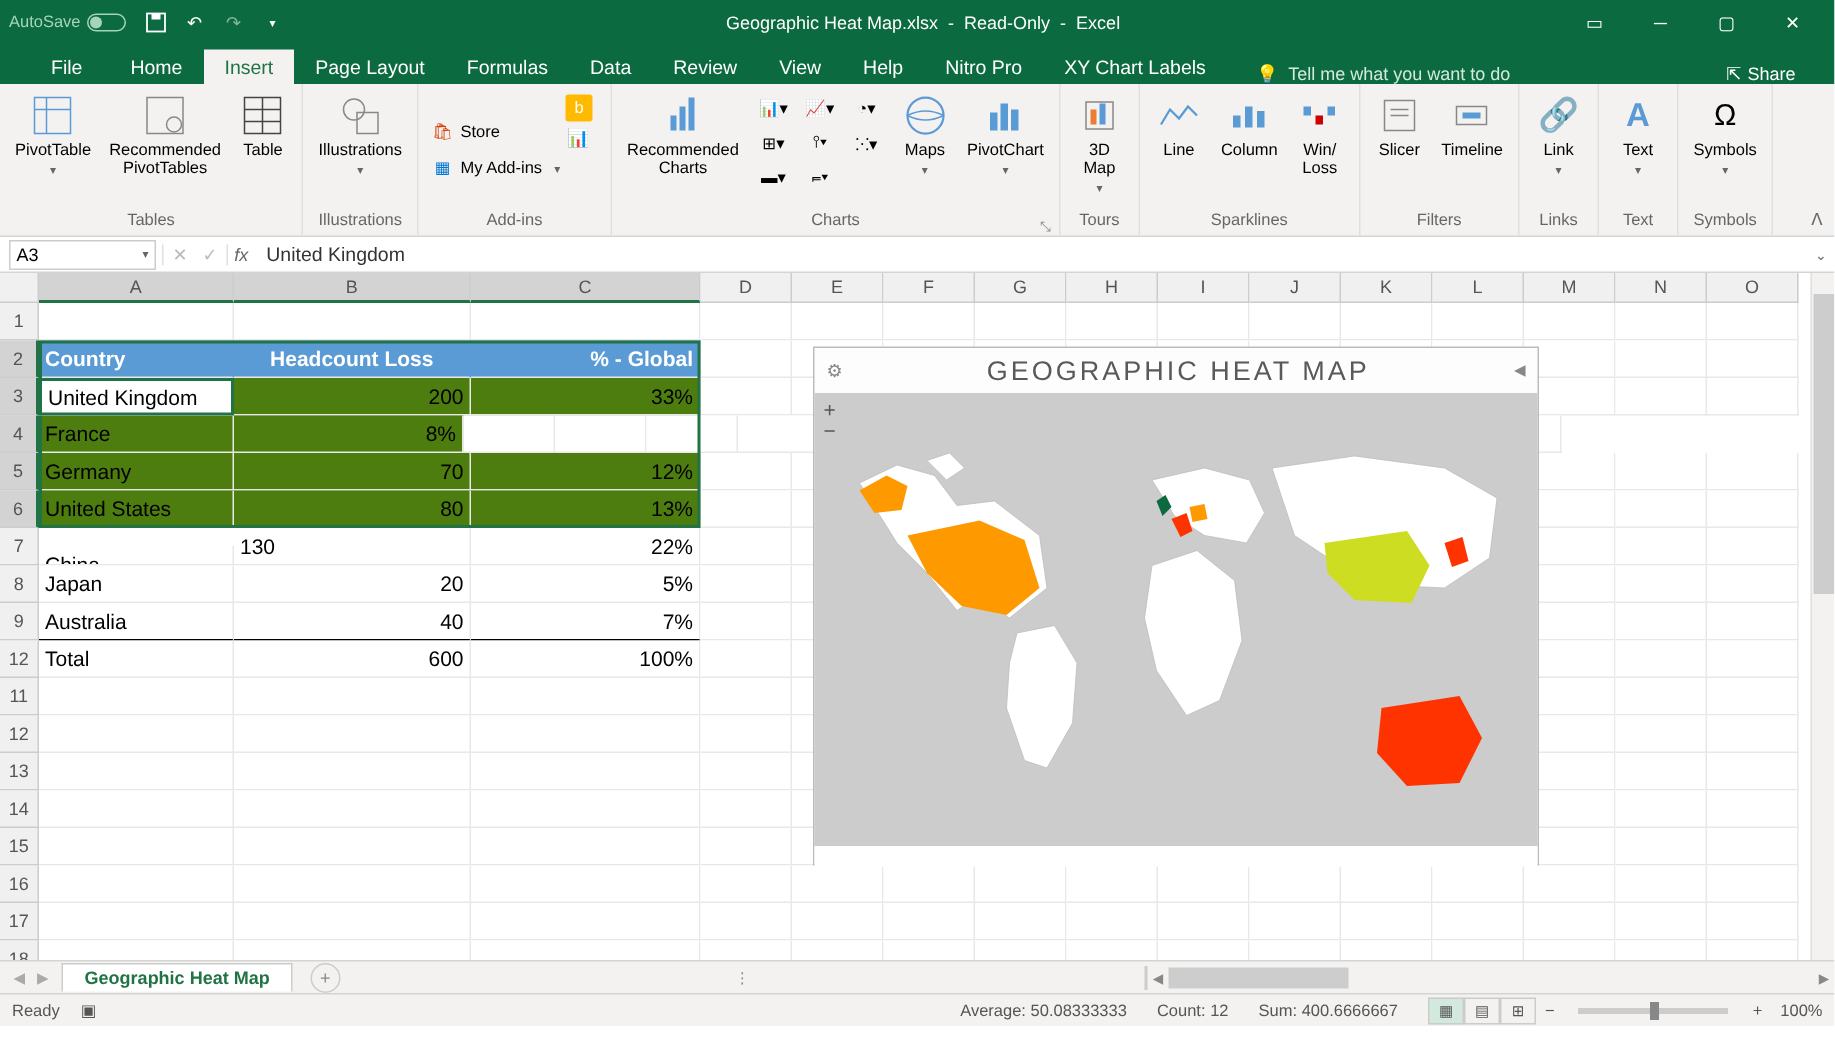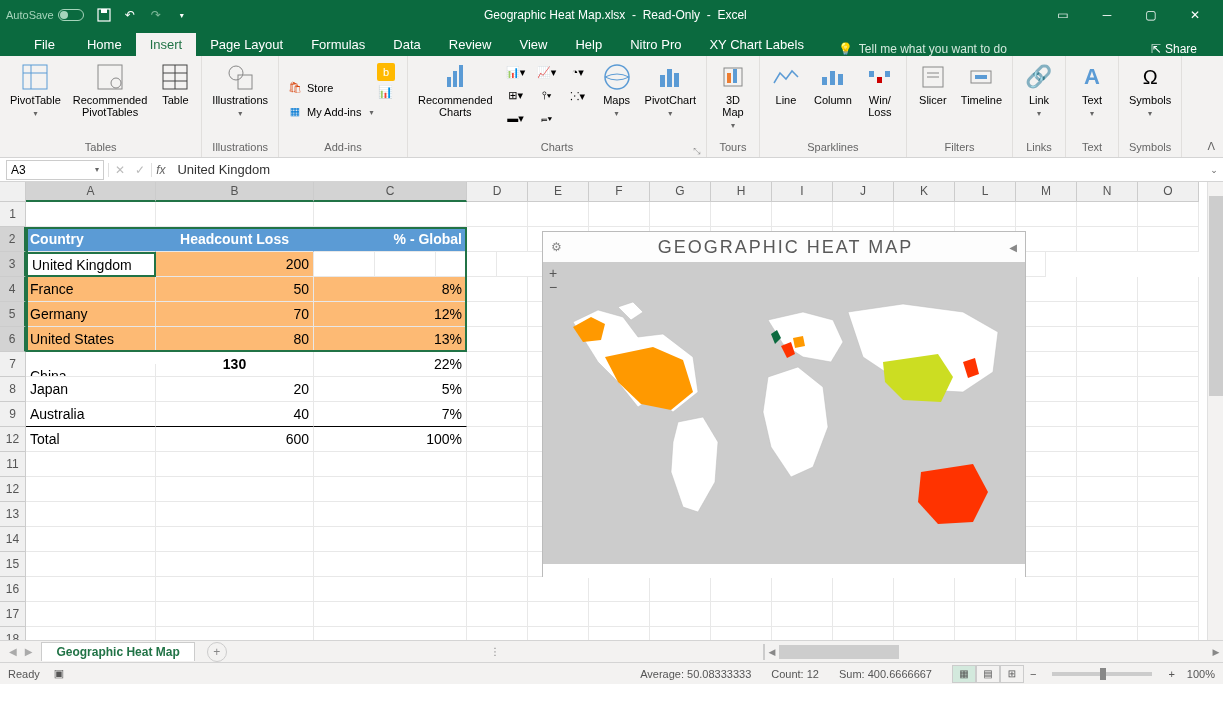--- a/index.html
+++ b/index.html
@@ -51,21 +51,21 @@
 .colheads { position: absolute; left: 26px; top: 0; height: 20px; display: flex; }
 .ch { background: #f0f0f0; border-right: 1px solid #ccc; border-bottom: 1px solid #ccc; text-align: center; font-size: 12px; color: #555; line-height: 19px; cursor: pointer; }
 .ch.sel { background: #d3d3d3; border-bottom: 2px solid #217346; }
 .rowheads { position: absolute; left: 0; top: 20px; width: 26px; }
 .rh { background: #f0f0f0; border-right: 1px solid #ccc; border-bottom: 1px solid #ccc; text-align: center; font-size: 12px; color: #555; line-height: 24px; height: 25px; cursor: pointer; }
 .rh.sel { background: #d3d3d3; border-right: 2px solid #217346; }
 .cells { position: absolute; left: 26px; top: 20px; }
 .row { display: flex; height: 25px; }
 .cell { border-right: 1px solid #e8e8e8; border-bottom: 1px solid #e8e8e8; padding: 0 4px; font-size: 14px; line-height: 24px; overflow: hidden; white-space: nowrap; background: #fff; }
 .hdr-cell { background: #5b9bd5; color: #fff; font-weight: bold; border-right: 1px solid #5b9bd5; }
-.sel-cell { background: #fdba74; }
+.sel-cell { background: #4d7c0f; }
 .sel-border { position: absolute; border: 2px solid #217346; pointer-events: none; }
 .active-cell { position: absolute; background: #fff; border: 2px solid #217346; pointer-events: none; }
 
 
 .chart-obj { position: absolute; border: 1px solid #bbb; background: #fdfdfd; }
 .chart-top { height: 30px; display: flex; align-items: center; padding: 0 8px; }
 .chart-title { flex: 1; text-align: center; font-size: 18px; letter-spacing: 2px; color: #595959; }
 .gear { cursor: pointer; color: #888; }
 .chart-arrow { cursor: pointer; color: #888; font-size: 10px; }
 .chart-map { height: 302px; background: #cccccc; position: relative; }
@@ -464,36 +464,36 @@
         <div class="cell " style="width: 61px;"></div>
         <div class="cell " style="width: 61px;"></div>
         <div class="cell " style="width: 61px;"></div>
         <div class="cell " style="width: 61px;"></div>
         <div class="cell " style="width: 61px;"></div>
         <div class="cell " style="width: 61px;"></div>
       </div>
       <div class="row">
         <div class="cell sel-cell" style="width: 130px;">United Kingdom</div>
         <div class="cell sel-cell" style="width: 158px; text-align: right;">200</div>
+        <div class="cell sel-cell" style="width: 153px; text-align: right;">33%</div>
         <div class="cell " style="width: 61px;"></div>
         <div class="cell " style="width: 61px;"></div>
         <div class="cell " style="width: 61px;"></div>
         <div class="cell " style="width: 61px;"></div>
         <div class="cell " style="width: 61px;"></div>
         <div class="cell " style="width: 61px;"></div>
         <div class="cell " style="width: 61px;"></div>
         <div class="cell " style="width: 61px;"></div>
         <div class="cell " style="width: 61px;"></div>
         <div class="cell " style="width: 61px;"></div>
         <div class="cell " style="width: 61px;"></div>
         <div class="cell " style="width: 61px;"></div>
       </div>
       <div class="row">
         <div class="cell sel-cell" style="width: 130px;">France</div>
-        <div class="cell sel-cell" style="width: 158px; text-align: right;">50</div>
         <div class="cell sel-cell" style="width: 153px; text-align: right;">8%</div>
         <div class="cell " style="width: 61px;"></div>
         <div class="cell " style="width: 61px;"></div>
         <div class="cell " style="width: 61px;"></div>
         <div class="cell " style="width: 61px;"></div>
         <div class="cell " style="width: 61px;"></div>
         <div class="cell " style="width: 61px;"></div>
         <div class="cell " style="width: 61px;"></div>
         <div class="cell " style="width: 61px;"></div>
         <div class="cell " style="width: 61px;"></div>
@@ -530,21 +530,21 @@
         <div class="cell " style="width: 61px;"></div>
         <div class="cell " style="width: 61px;"></div>
         <div class="cell " style="width: 61px;"></div>
         <div class="cell " style="width: 61px;"></div>
         <div class="cell " style="width: 61px;"></div>
         <div class="cell " style="width: 61px;"></div>
         <div class="cell " style="width: 61px;"></div>
       </div>
       <div class="row">
         <div class="cell " style="width: 130px; margin-top: 12px;">China</div>
-        <div class="cell " style="width: 158px; text-align: center; font-weight: bold;">130</div>
+        <div class="cell " style="width: 158px; text-align: left;">130</div>
         <div class="cell " style="width: 153px; text-align: right;">22%</div>
         <div class="cell " style="width: 61px;"></div>
         <div class="cell " style="width: 61px;"></div>
         <div class="cell " style="width: 61px;"></div>
         <div class="cell " style="width: 61px;"></div>
         <div class="cell " style="width: 61px;"></div>
         <div class="cell " style="width: 61px;"></div>
         <div class="cell " style="width: 61px;"></div>
         <div class="cell " style="width: 61px;"></div>
         <div class="cell " style="width: 61px;"></div>

